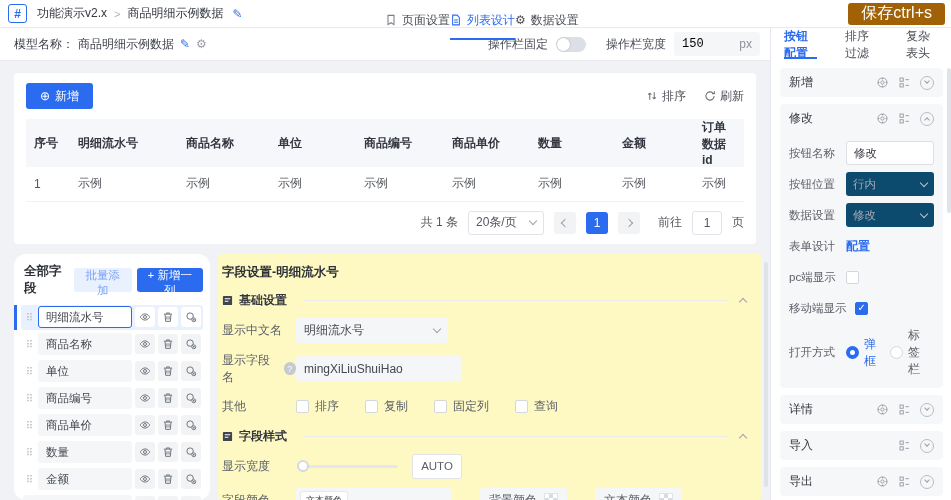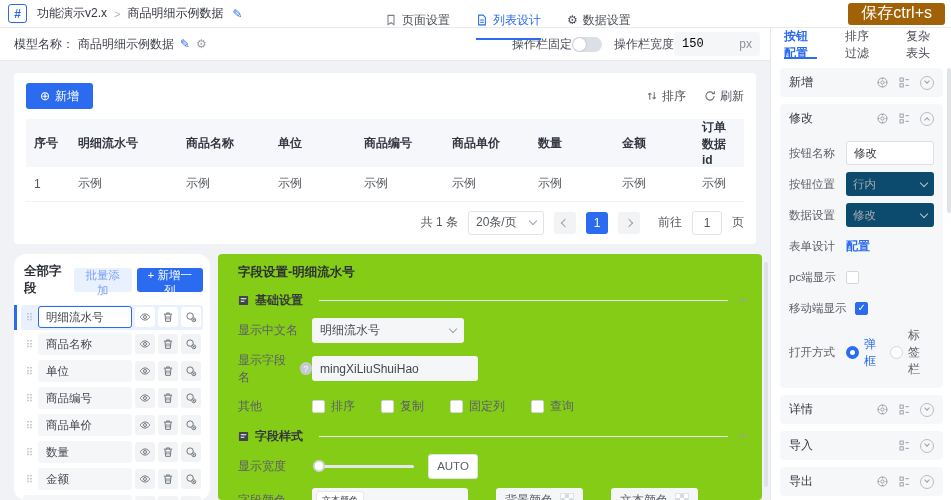--- a/index.html
+++ b/index.html
@@ -7,37 +7,37 @@
   body { font-family:"Liberation Sans","DejaVu Sans",sans-serif; font-size:12px; color:#333640; background:#f0f2f5; }
   .app { width:951px; height:500px; display:flex; flex-direction:column; background:#f0f2f5; }
 
   
   .topbar { height:28px; background:#fff; border-bottom:1px solid #e8eaee; display:flex; align-items:center; padding:0 6px 0 8px; position:relative; flex:0 0 auto; }
   .logo { width:19px; height:19px; border:1.5px solid #2b6bf0; border-radius:3px; color:#2b6bf0; font-weight:bold; font-size:12px; display:flex; align-items:center; justify-content:center; margin-right:10px; }
   .crumb { display:flex; align-items:center; gap:7px; }
   .crumb .app-name, .crumb .page-name { color:#333640; }
   .crumb .sep { color:#b0b3ba; font-size:11px; }
   .pencil { color:#2b6bf0; font-size:12px; margin-left:2px; }
-  .top-nav { position:absolute; left:385px; top:0; height:40px; display:flex; align-items:stretch; gap:26px; }
+  .top-nav { position:absolute; left:385px; top:0; height:40px; display:flex; align-items:stretch; }
   .top-nav .nav-item { display:flex; align-items:center; gap:5px; color:#4a4d55; cursor:pointer; position:relative; }
   .top-nav .nav-item svg { color:#7a7e87; }
   .top-nav .nav-item.active { color:#2b6bf0; }
   .top-nav .nav-item.active svg { color:#2b6bf0; }
   .top-nav .nav-item.active::after { content:""; position:absolute; left:0; right:0; bottom:0; height:2px; background:#2b6bf0; }
   .save-btn { margin-left:auto; background:#a16207; color:#fff; border:none; border-radius:3px; height:22px; padding:0 13px; font-size:16px; cursor:pointer; }
 
   
   .body-row { flex:1; display:flex; min-height:0; }
   .left-col { width:770px; flex:0 0 770px; display:flex; flex-direction:column; min-height:0; }
 
   
   .model-bar { height:33px; background:#fff; border-bottom:1px solid #e8eaee; display:flex; align-items:center; padding:0 10px 0 14px; gap:4px; flex:0 0 auto; }
   .model-bar .m-label, .model-bar .m-value { color:#3c3f47; }
   .model-bar .gear { color:#9b9ea6; font-size:12px; margin-left:2px; }
-  .opbar-controls { margin-left:auto; display:flex; align-items:center; }
+  .opbar-controls { margin-left:auto; display:flex; align-items:center; gap:8px; }
   .opbar-controls .ctl-label { color:#4a4d55; }
   .toggle { width:30px; height:15px; border-radius:8px; background:#dcdfe6; position:relative; cursor:pointer; margin-right:12px; }
   .toggle::after { content:""; position:absolute; left:1px; top:1px; width:13px; height:13px; border-radius:50%; background:#fff; box-shadow:0 0 2px rgba(0,0,0,.25); }
   .width-box { width:86px; height:24px; background:#f5f6f8; border-radius:3px; display:flex; align-items:center; padding:0 8px; }
   .width-box input { border:none; background:transparent; width:46px; font-size:12px; color:#000000; outline:none;font-family:Liberation Mono, monospace; }
   .width-box .unit { margin-left:auto; color:#8e9199; }
 
   
   .content-area { flex:1; min-height:0; display:flex; flex-direction:column; position:relative; }
 
@@ -75,21 +75,21 @@
   .field-row { display:flex; align-items:center; height:25px; margin-bottom:2px; border-radius:3px; padding:0 2px; gap:3px; position:relative; }
   .field-row.selected { background:#e9f1ff; }
   .field-row.selected::before { content:""; position:absolute; left:-7px; top:0; bottom:0; width:3px; background:#2b6bf0; }
   .drag { color:#b9bdc6; font-size:10px; width:12px; text-align:center; cursor:grab; letter-spacing:-1px; }
   .field-input { flex:1; min-width:0; height:22px; border:1px solid transparent; background:#f5f6f8; border-radius:3px; font-size:11.5px; color:#44474f; padding:0 7px; outline:none; width:50px; }
   .field-row.selected .field-input { background:#fff; border-color:#2b6bf0; }
   .mini-ico { width:20px; height:20px; border-radius:3px; background:#f2f3f5; color:#6f737c; display:flex; align-items:center; justify-content:center; cursor:pointer; flex:0 0 20px; }
   .field-row.selected .mini-ico { background:#fff; }
 
   
-  .settings-card { flex:1; background:#84cc16; border-radius:4px; padding:10px 16px 0 20px; overflow:hidden; }
+  .settings-card { flex:1; background:#fef9c3; border-radius:4px; padding:10px 16px 0 4px; overflow:hidden; }
   .settings-title { font-weight:bold; font-size:12.5px; color:#2c2f36; margin-bottom:11px; }
   .section-head { display:flex; align-items:center; gap:6px; height:18px; margin-bottom:8px; }
   .section-title { font-weight:bold; color:#34373e; font-size:12px; }
   .section-line { flex:1; height:1px; background:#ebedf1; margin:0 6px 0 10px; }
   .set-row { display:flex; align-items:center; margin-bottom:9px; min-height:24px; }
   .set-label { width:74px; flex:0 0 74px; color:#5d6068; display:flex; align-items:center; gap:4px; }
   .help { width:13px; height:13px; border-radius:50%; background:#c6c9d0; color:#fff; font-size:9px; display:inline-flex; align-items:center; justify-content:center; }
   .help::after { content:"?"; }
   .sel-box { width:152px; height:25px; background:#f5f6f8; border-radius:3px; display:flex; align-items:center; padding:0 8px; color:#44474f; cursor:pointer; }
   .sel-box .chev { margin-left:auto; }

